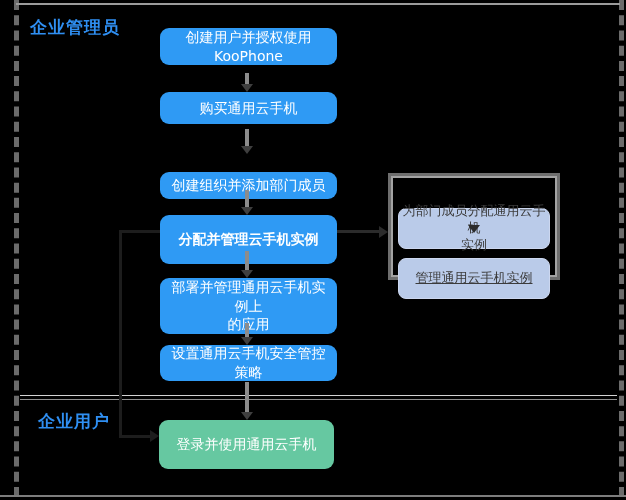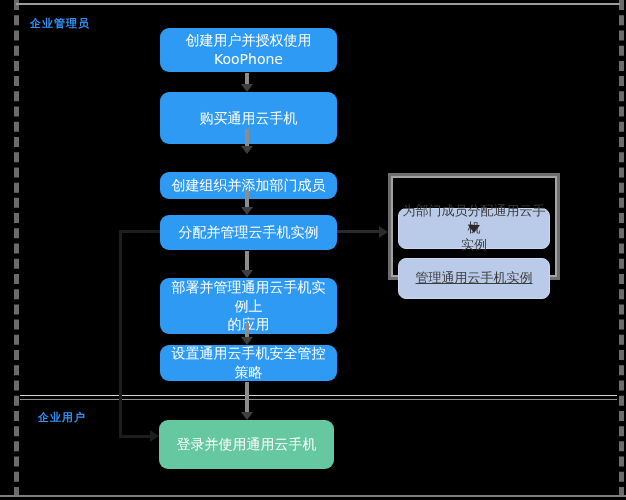--- a/index.html
+++ b/index.html
@@ -8,34 +8,34 @@
     font-family:"DejaVu Sans","Liberation Sans",sans-serif;
   }
   
   .frame-left  {position:absolute;left:14px;top:0;height:497px;width:0;border-left:5px dashed #6b6b6b;}
   .frame-right {position:absolute;left:619px;top:0;height:497px;width:0;border-left:5px dashed #6b6b6b;}
   .frame-top   {position:absolute;left:16px;top:3px;width:604px;height:2px;background:#9b9b9b;}
   .frame-bottom{position:absolute;left:0;top:495px;width:626px;height:2px;background:#7d7d7d;}
   .divider-a{position:absolute;left:20px;top:395px;width:597px;height:1px;background:#d2d2d2;}
   .divider-b{position:absolute;left:20px;top:399px;width:597px;height:1px;background:#8f8f8f;}
   
-  .lane-label{position:absolute;font-size:11px;font-weight:bold;color:#2f8ff2;letter-spacing:1px;white-space:nowrap;}
+  .lane-label{position:absolute;font-size:17px;font-weight:bold;color:#2f8ff2;letter-spacing:1px;white-space:nowrap;}
   .lane-admin{left:30px;top:16px;}
   .lane-user {left:38px;top:410px;}
   
   .step{
     position:absolute;left:160px;width:177px;box-sizing:border-box;
     background:#2f9af4;border-radius:9px;color:#fff;font-size:14px;font-weight:500;
     display:flex;align-items:center;justify-content:center;text-align:center;
     line-height:1.35;white-space:pre-line;padding:2px 6px;
   }
-  .s1{top:28px;height:44px;}
-  .s2{top:92px;height:52px;}
+  .s1{top:28px;height:37px;}
+  .s2{top:92px;height:32px;}
   .s3{top:172px;height:27px;}
-  .s4{top:215px;height:35px;}
+  .s4{top:215px;height:49px;font-weight:bold;}
   .s5{top:278px;height:56px;}
   .s6{top:345px;height:36px;}
   .s7{top:420px;height:49px;left:159px;width:175px;background:#66c8a1;}
   
   .side-group{
     position:absolute;left:388px;top:173px;width:172px;height:107px;box-sizing:border-box;
     border:3px solid #6e6e6e;box-shadow:inset 0 0 0 2px #a3a3a3;background:#000;
   }
   .side-box{
     position:absolute;left:7px;width:152px;height:41px;box-sizing:border-box;

